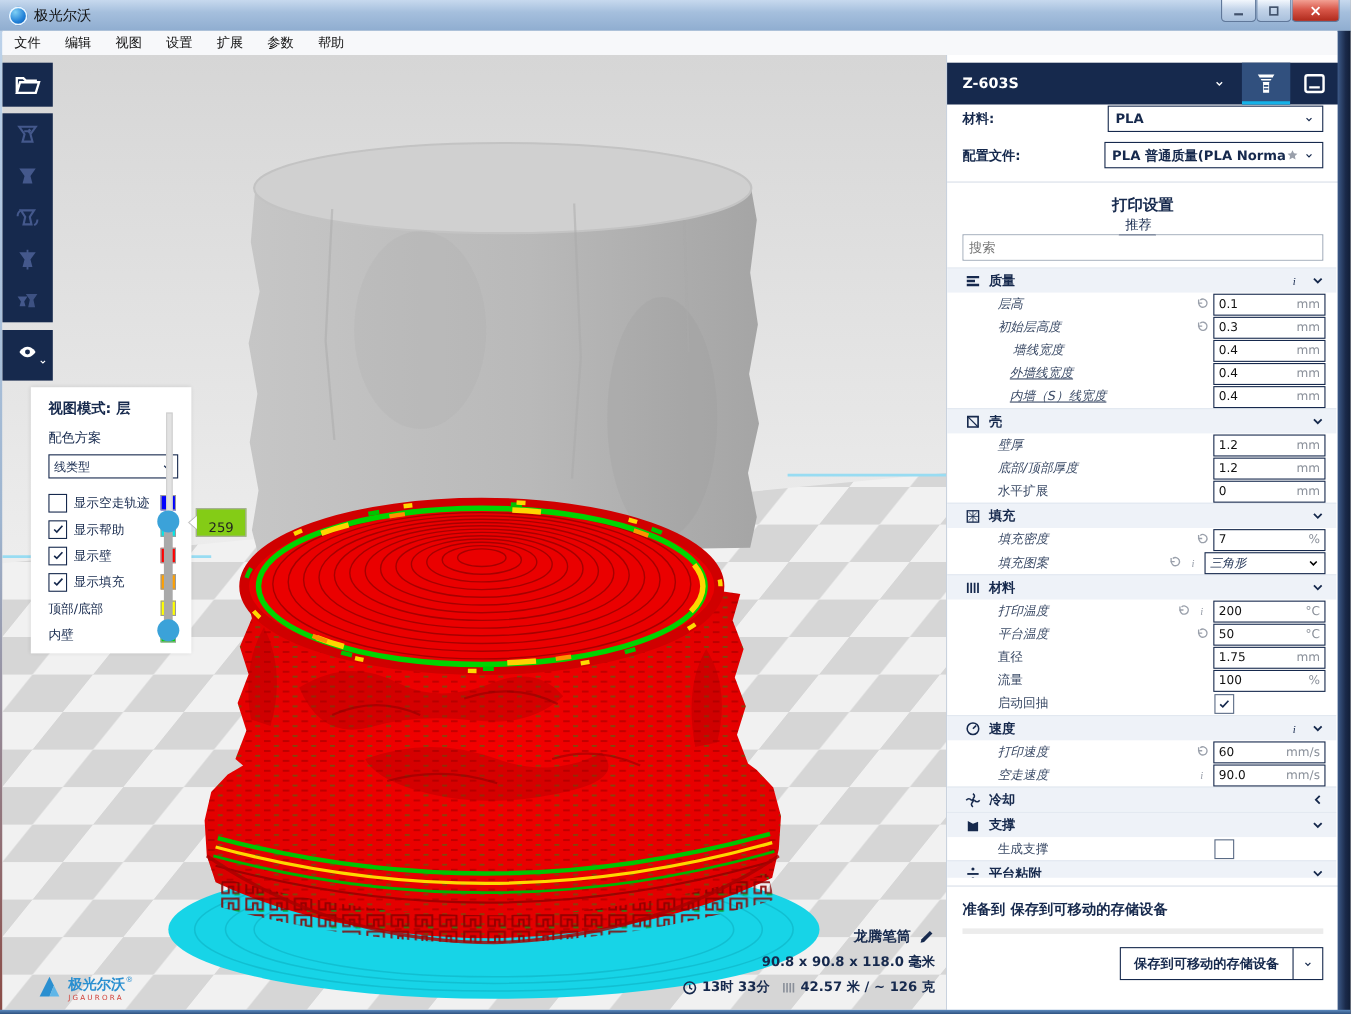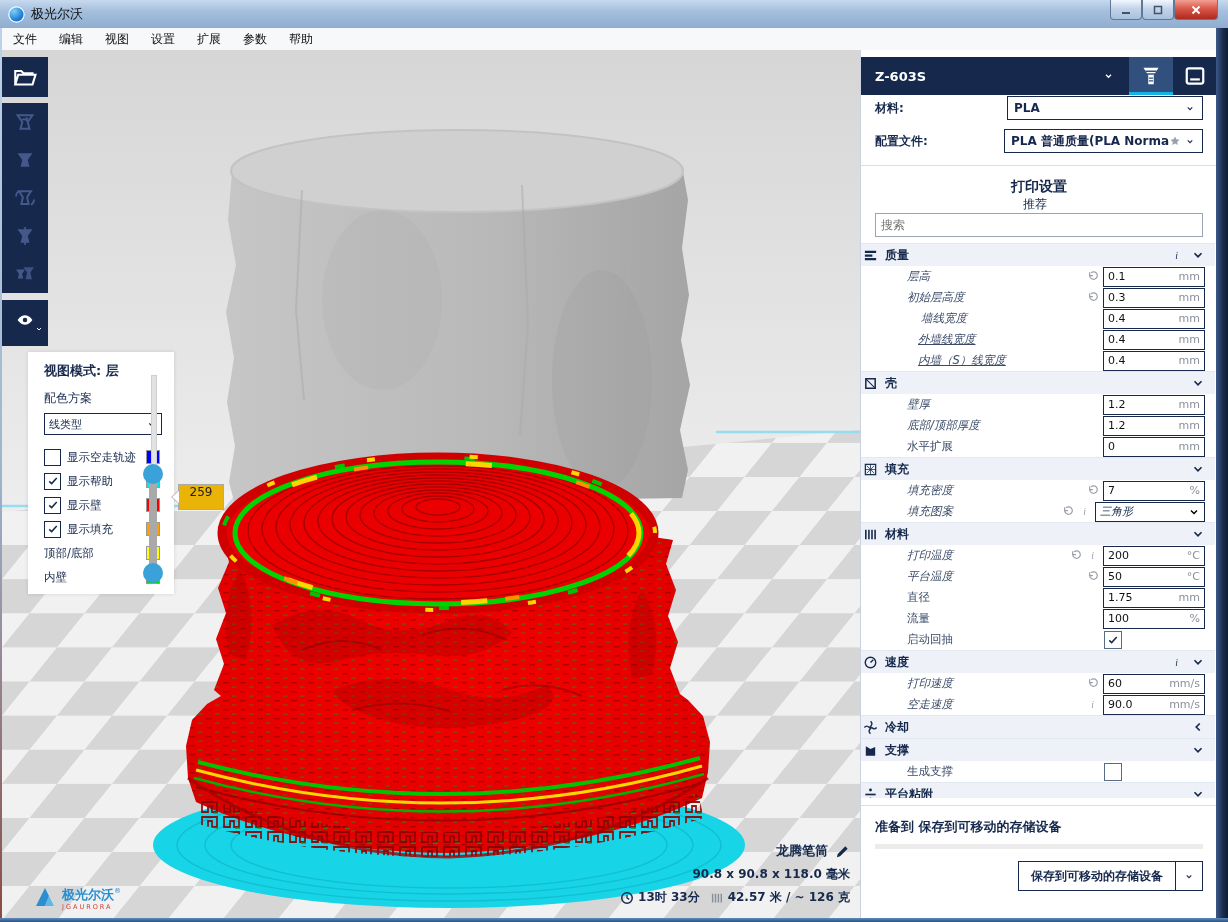--- a/index.html
+++ b/index.html
@@ -37,21 +37,21 @@
   .lp-check{width:15px;height:15px;border:1px solid #16294d;background:#fff;margin-right:6px;display:flex;align-items:center;justify-content:center;color:#16294d;flex:none;}
   .lp-spacer{width:0px;margin-right:0;}
   .lp-label{font-size:11.5px;color:#16294d;flex:1;white-space:nowrap;}
   .lp-swatch{width:12px;height:12px;border:1px solid #999;flex:none;margin-right:14px;}
   
   .sl-track-up{position:absolute;left:149px;top:325px;width:4px;height:99px;background:#e2e2e2;border:1px solid #cfcfcf;}
   .sl-track-dn{position:absolute;left:147px;top:424px;width:8px;height:100px;background:#a9a9a9;border-radius:4px;}
   .sl-handle{position:absolute;left:141px;width:20px;height:20px;border-radius:50%;background:#3ba2d9;cursor:pointer;}
   #sl-h-top{top:414px;}
   #sl-h-bot{top:513px;}
-  #sl-tip{position:absolute;left:176px;top:434px;width:44px;height:24px;background:#eab308;border:1px solid #aaa;display:flex;align-items:flex-start;justify-content:center;font-size:12px;color:#222;}
+  #sl-tip{position:absolute;left:176px;top:412px;width:44px;height:24px;background:#84cc16;border:1px solid #aaa;display:flex;align-items:flex-end;justify-content:center;font-size:12px;color:#222;}
   #sl-tip:before{content:"";position:absolute;left:-7px;top:6px;border:6px solid transparent;border-right:7px solid #fff;border-left:none;filter:drop-shadow(-1px 0 0 #aaa);}
   
   #model-info{position:absolute;right:10px;bottom:12px;text-align:right;color:#16294d;}
   #model-info .l1{font-size:13px;font-weight:bold;display:flex;justify-content:flex-end;align-items:center;gap:7px;}
   #model-info .l2{font-size:12px;font-weight:bold;margin-top:6px;}
   #model-info .l3{font-size:12px;font-weight:bold;margin-top:6px;display:flex;justify-content:flex-end;align-items:center;gap:4px;}
   
   #brand{position:absolute;left:30px;bottom:8px;display:flex;align-items:flex-end;gap:4px;}
   #brand .bt{line-height:1;}
   #brand .cn{font-size:13px;font-weight:bold;color:#2a8fd0;}
@@ -71,21 +71,21 @@
   .dd .ddtxt{white-space:nowrap;overflow:hidden;max-width:158px;}
   #ps-head{position:absolute;top:128px;left:14px;right:14px;height:34px;display:flex;align-items:center;flex-direction:column;}
   #ps-title{font-size:14px;font-weight:bold;color:#16294d;flex:1;}
   #rec-label{font-size:12px;color:#16294d;margin-right:8px;}
   .pill{width:32px;height:15px;border:1px solid #16294d;border-radius:9px;background:#e8edf4;position:relative;cursor:pointer;margin-right:10px;}
   .pill .knob{position:absolute;right:1px;top:1px;width:11px;height:11px;border-radius:50%;background:#16294d;}
   #custom-link{font-size:12px;color:#35a3dd;cursor:pointer;}
   #search-box{position:absolute;top:163px;left:14px;right:14px;height:22px;border:1px solid #9aa5b4;background:#fff;}
   #search-box input{width:100%;height:100%;border:none;outline:none;font-size:12px;padding:0 5px;box-sizing:border-box;color:#333;font-family:inherit;}
   #settings{position:absolute;top:193px;left:0;right:2px;bottom:120px;overflow:hidden;}
-  .sec{height:22px;display:flex;align-items:center;background:#eef2f8;border-top:1px solid #e2e8f0;padding:0 10px 0 2px;cursor:pointer;}
+  .sec{height:22px;display:flex;align-items:center;background:#eef2f8;border-top:1px solid #e2e8f0;padding:0 10px 0 16px;cursor:pointer;}
   .sec .sic{color:#16294d;margin-right:7px;display:flex;}
   .sec .slab{font-size:12px;font-weight:bold;color:#16294d;flex:1;}
   .sec .sflags{display:flex;align-items:center;gap:8px;color:#16294d;}
   .srow{height:21px;display:flex;align-items:center;padding:0 10px 0 0;}
   .rlabel{font-size:11.5px;color:#3a4a66;flex:1;white-space:nowrap;overflow:hidden;}
   .rlabel.it{font-style:italic;}
   .ind1{padding-left:46px;}.ind2{padding-left:60px;}.ind3{padding-left:57px;text-decoration:underline;}
   .rflags{display:flex;align-items:center;gap:4px;color:#9aa0ab;margin-right:4px;}
   .vbox{width:100px;height:18px;border:1px solid #16294d;background:#fff;position:relative;display:flex;align-items:center;flex:none;}
   .vbox input{width:62px;border:none;outline:none;font-size:11px;padding:0 0 0 4px;color:#111;background:transparent;font-family:inherit;}

